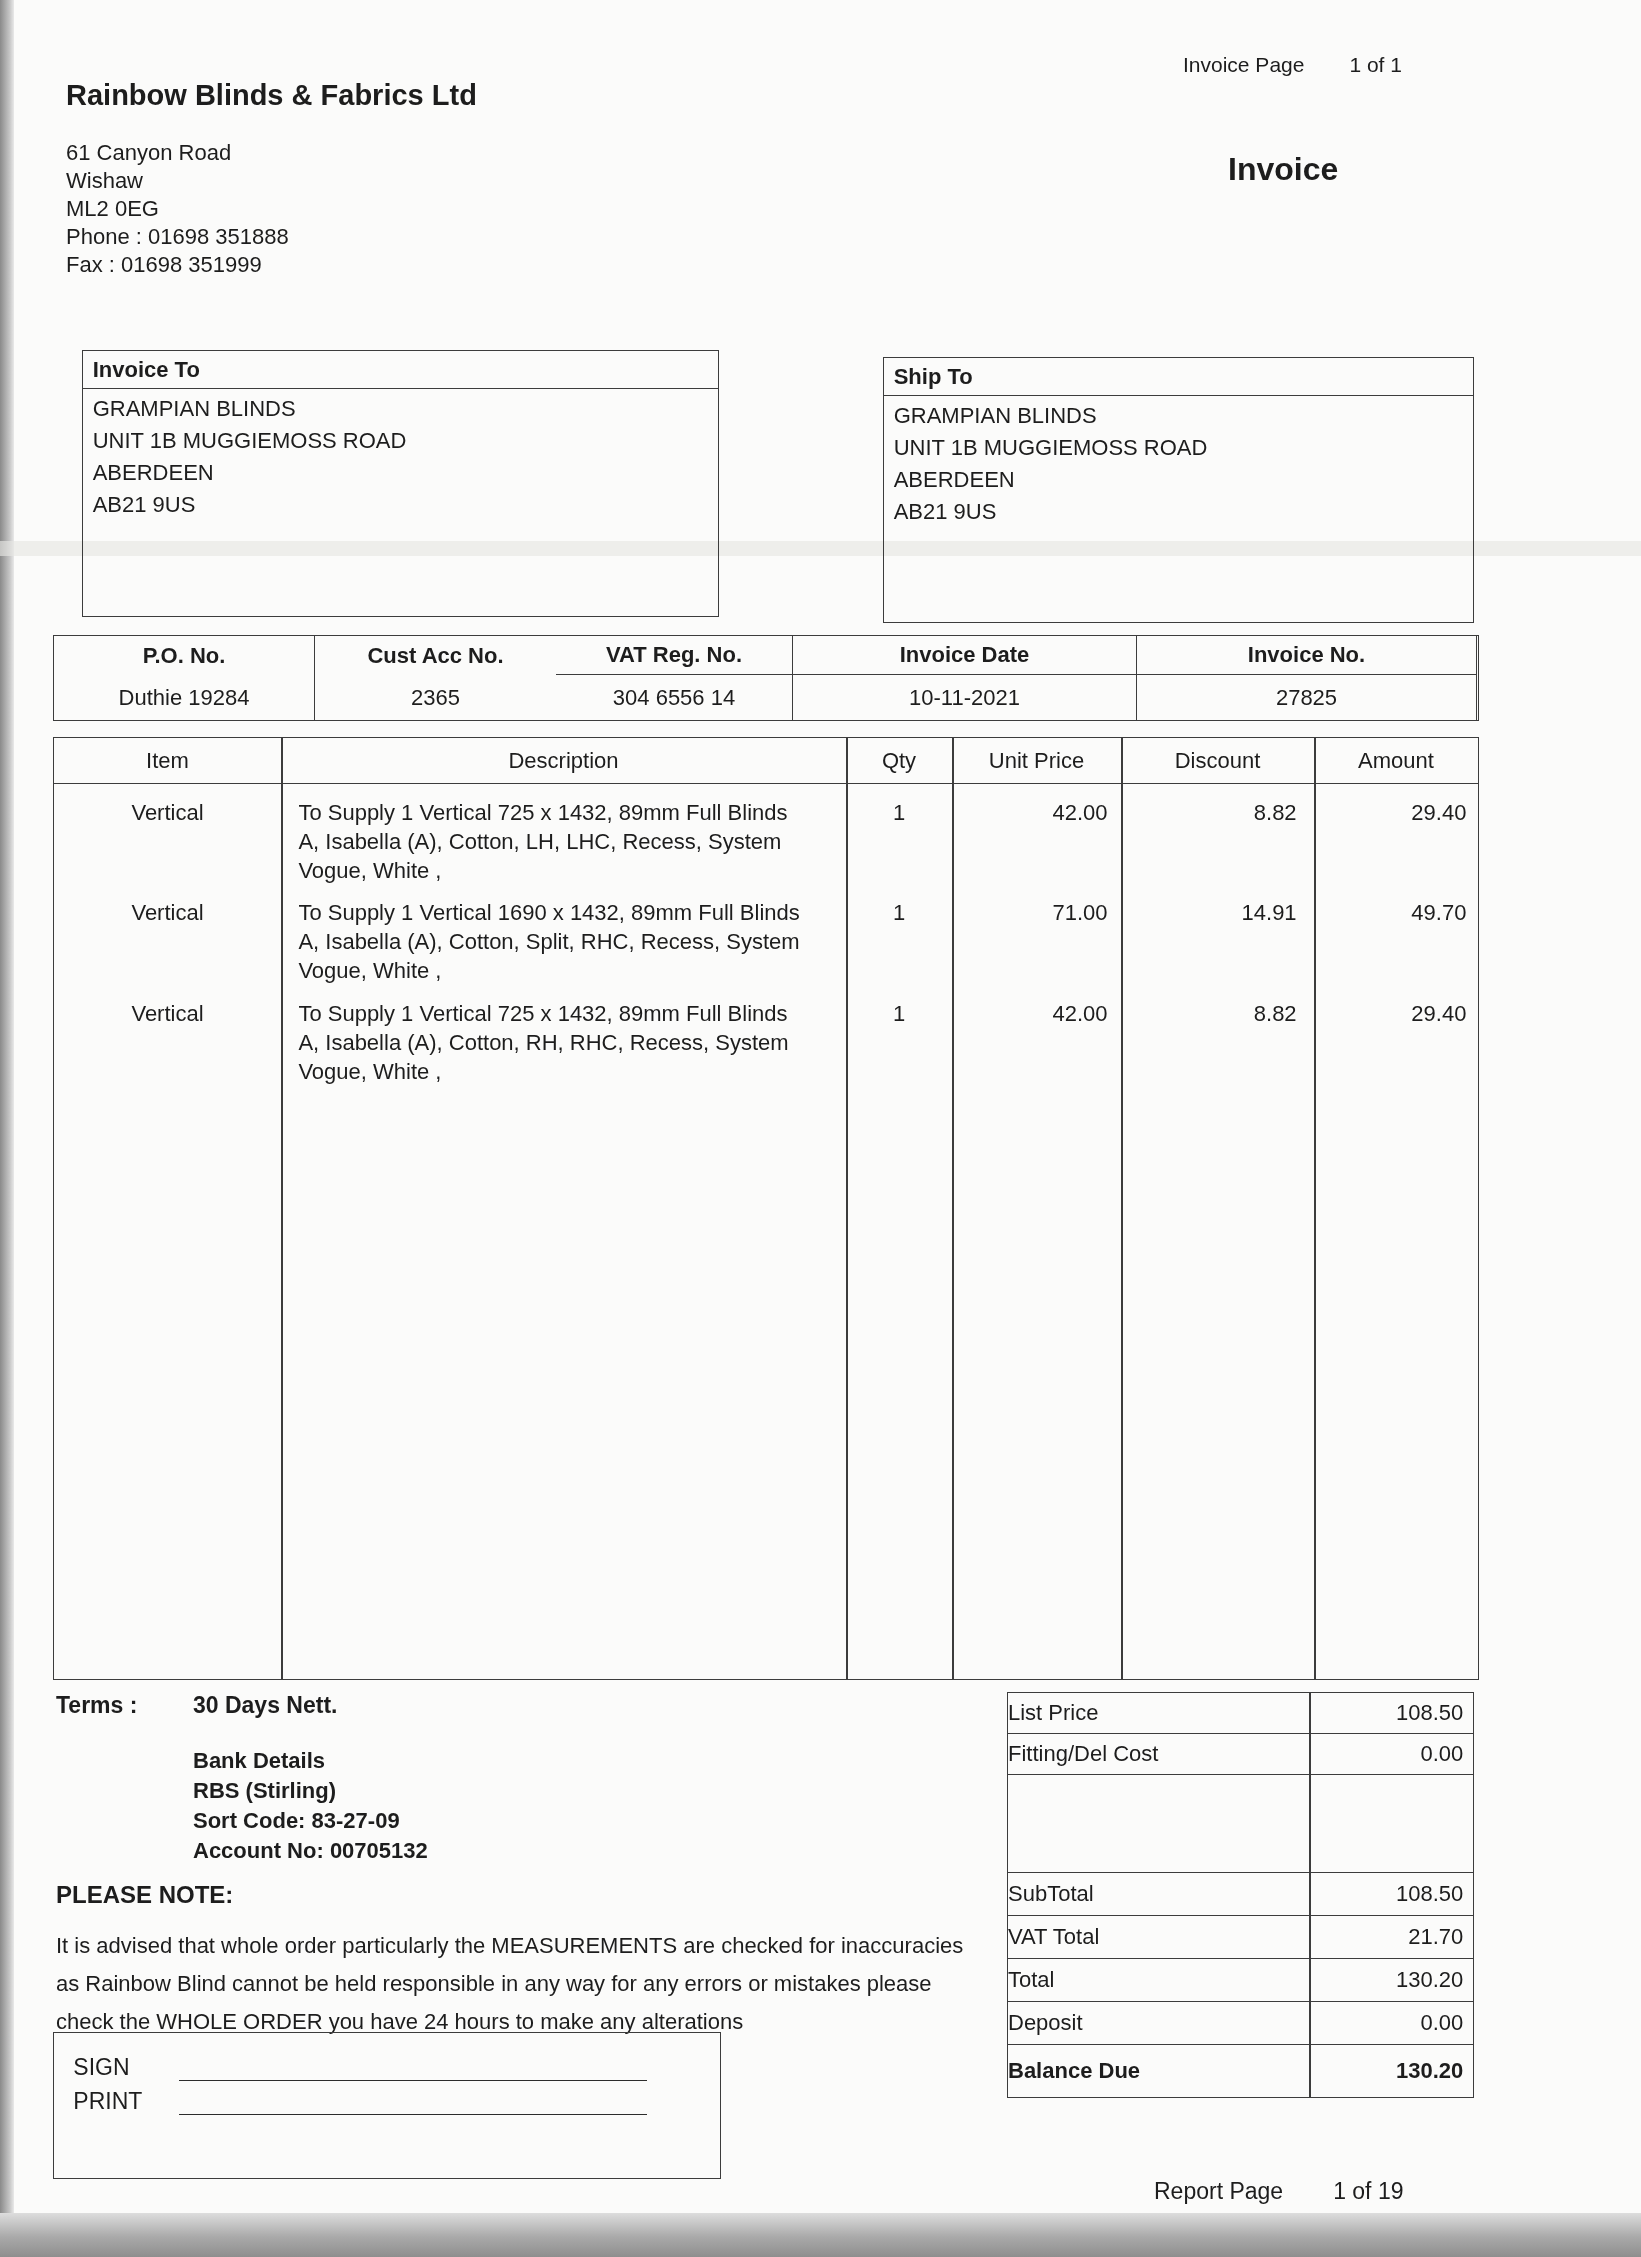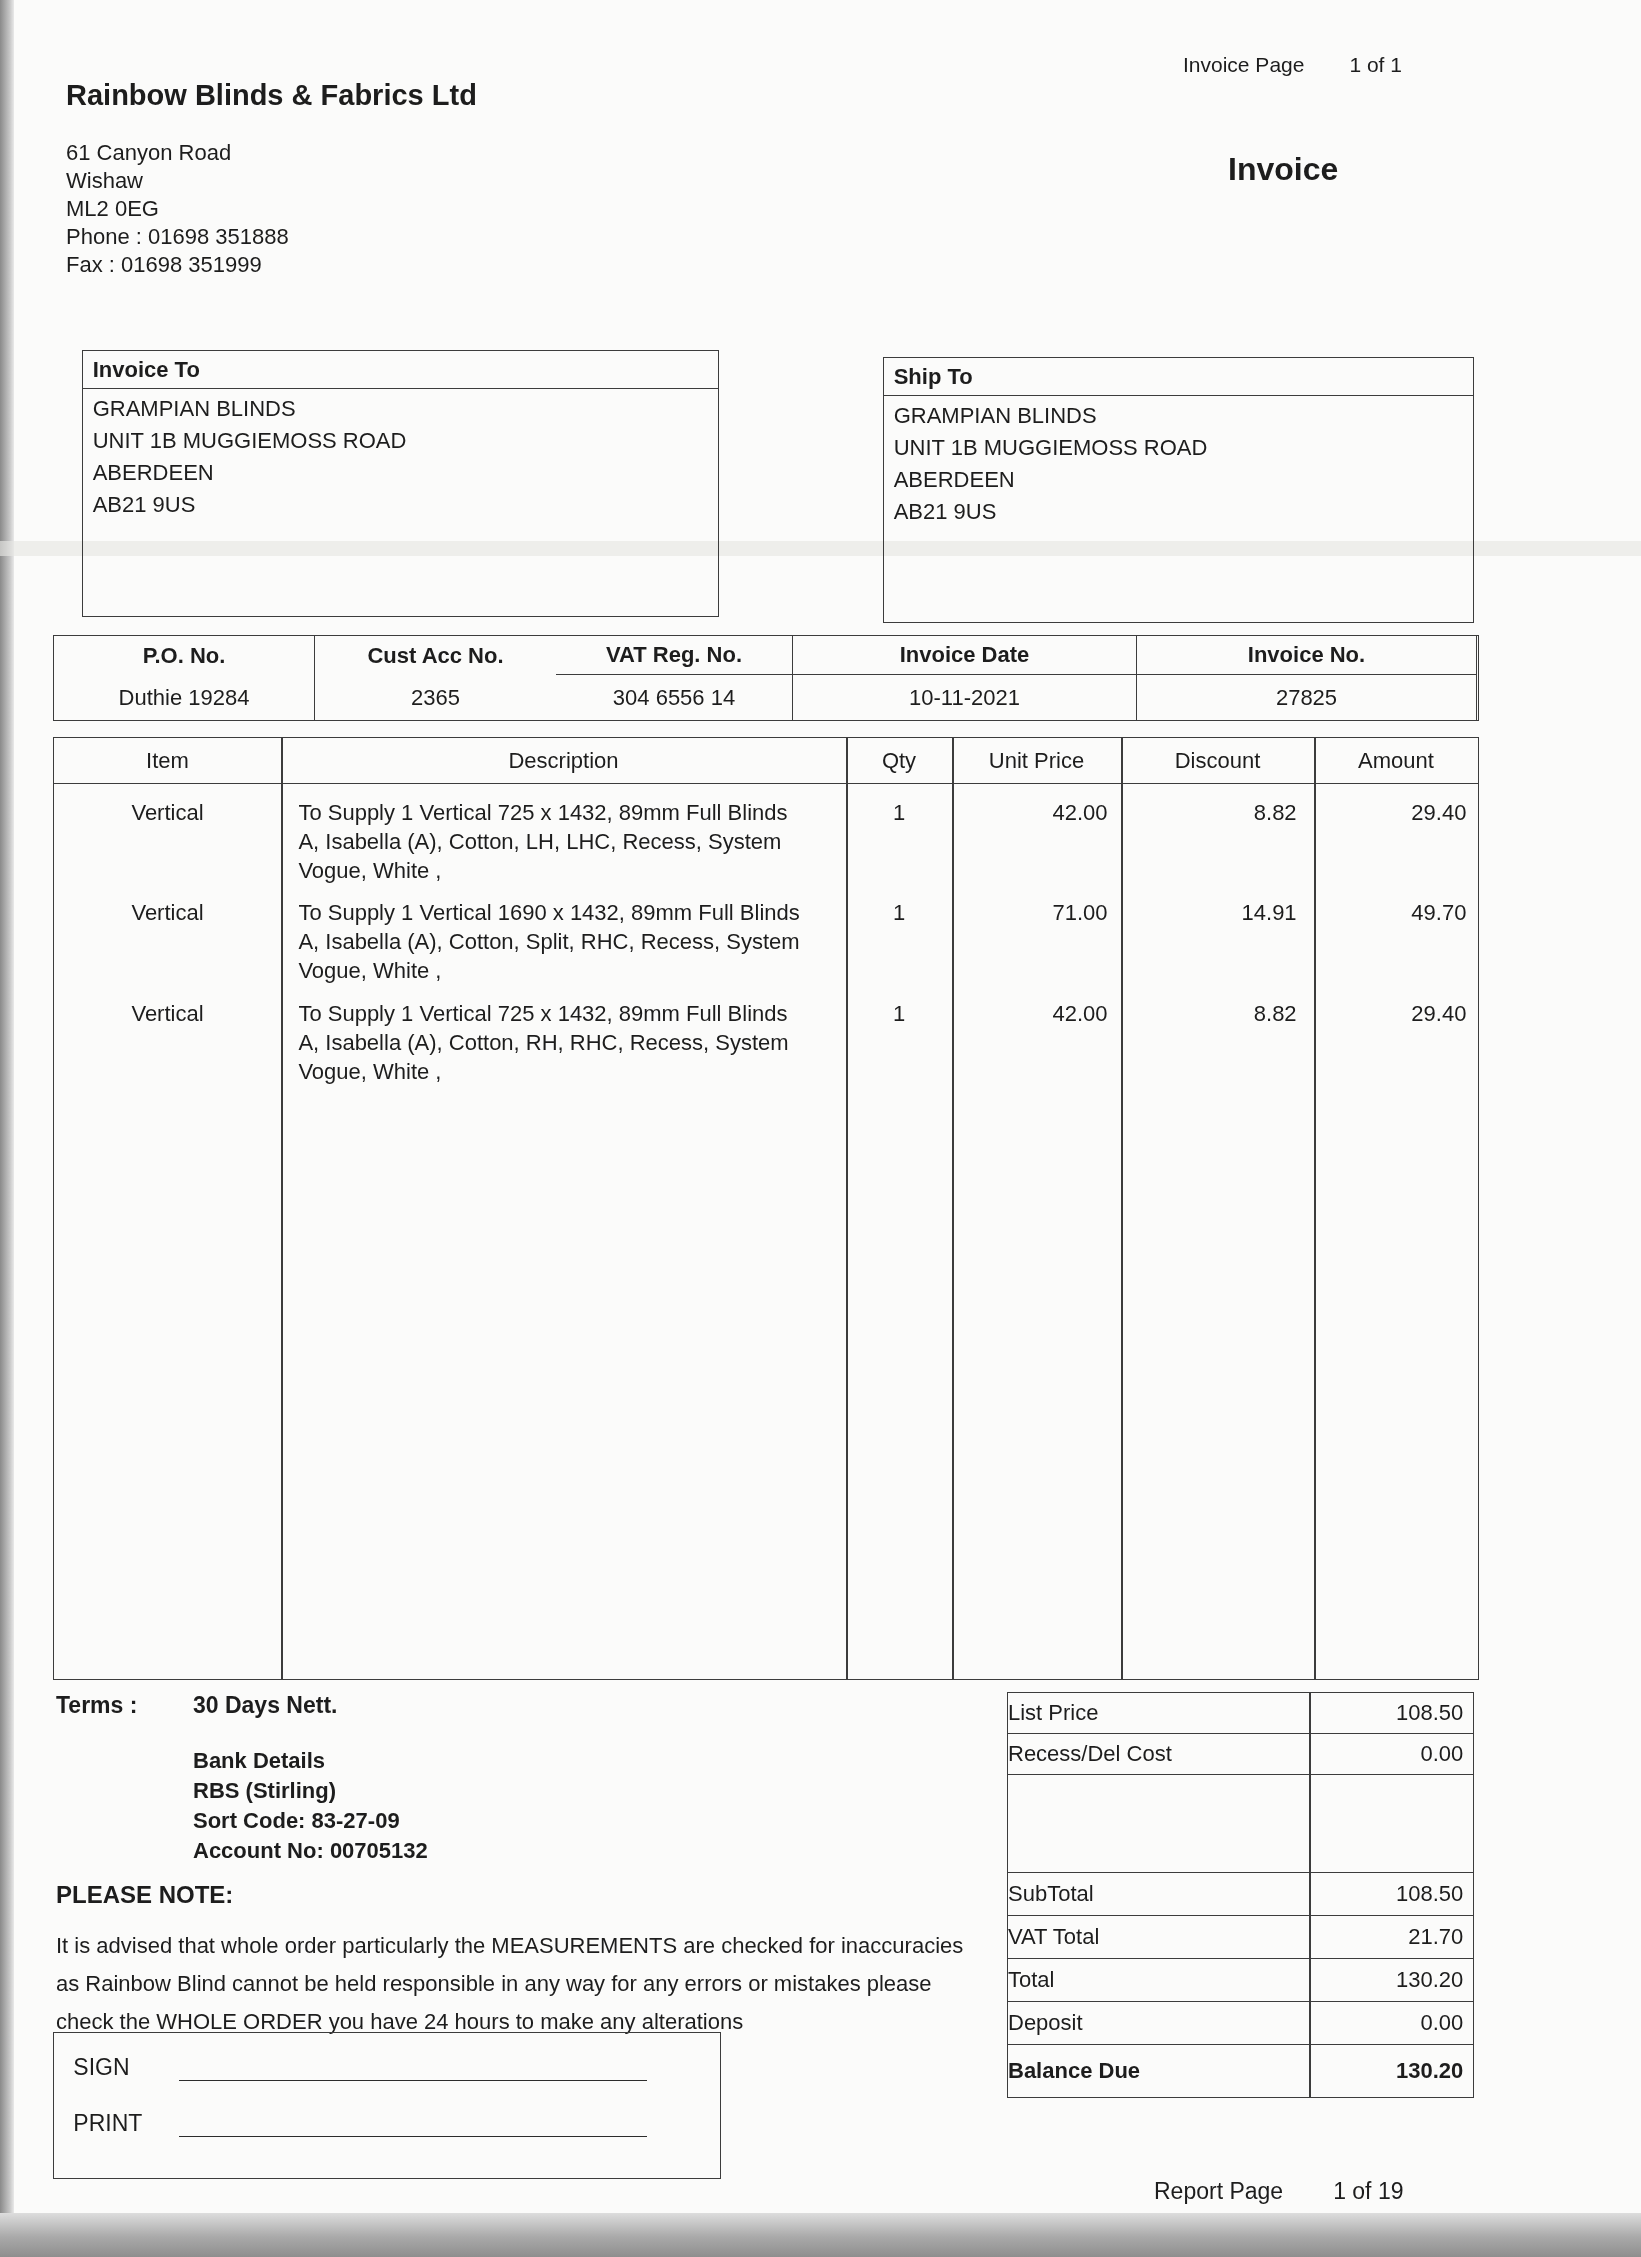--- a/index.html
+++ b/index.html
@@ -71,21 +71,21 @@
   .t-row { display:flex; align-items:center; border-bottom:1.9px solid #3c3c3c; font-size:22px; }
   .t-row .t-label { width:301px; padding-right:15.4px; }
   .t-row .t-value { flex:1; text-align:right; padding-right:9.7px; }
   .t-h42 { height:41px; } .t-h45 { height:43px; }
   .t-spacer { height:98px; border-bottom:1.9px solid #3c3c3c; }
   .t-balance { flex:1; border-bottom:none; font-weight:bold; }
 
   
   .sign-box { position:absolute; left:53px; top:2032px; width:668px; height:147px;
     border:1.9px solid #3c3c3c; padding:21px 19.3px 0 19.3px; }
-  .sign-row { display:flex; align-items:flex-end; margin-bottom:29px; }
+  .sign-row { display:flex; align-items:flex-end; margin-bottom:7px; }
   .sign-label { width:106px; font-size:23px; }
   .sign-line { flex:1; height:25px; border-bottom:1.9px solid #2c2c2c; margin-right:54px; }
 
   .report-page { position:absolute; left:1154px; top:2178px; font-size:23px; display:flex; gap:50px; }
 </style>
 </head>
 <body>
 
 <div class="sheet">
 
@@ -202,21 +202,21 @@
   <div class="note-title">PLEASE NOTE:</div>
   <div class="note-body">It is advised that whole order particularly the MEASUREMENTS are checked for inaccuracies as Rainbow Blind cannot be held responsible in any way for any errors or mistakes please check the WHOLE ORDER you have 24 hours to make any alterations</div>
 
   <div class="totals">
     <div class="t-divider"></div>
     <div class="t-row t-h42">
       <div class="t-label">List Price</div>
       <div class="t-value">108.50</div>
     </div>
     <div class="t-row t-h42">
-      <div class="t-label">Recess/Del Cost</div>
+      <div class="t-label">Fitting/Del Cost</div>
       <div class="t-value">0.00</div>
     </div>
     <div class="t-spacer"></div>
     <div class="t-row t-h45">
       <div class="t-label">SubTotal</div>
       <div class="t-value">108.50</div>
     </div>
     <div class="t-row t-h45">
       <div class="t-label">VAT Total</div>
       <div class="t-value">21.70</div>

